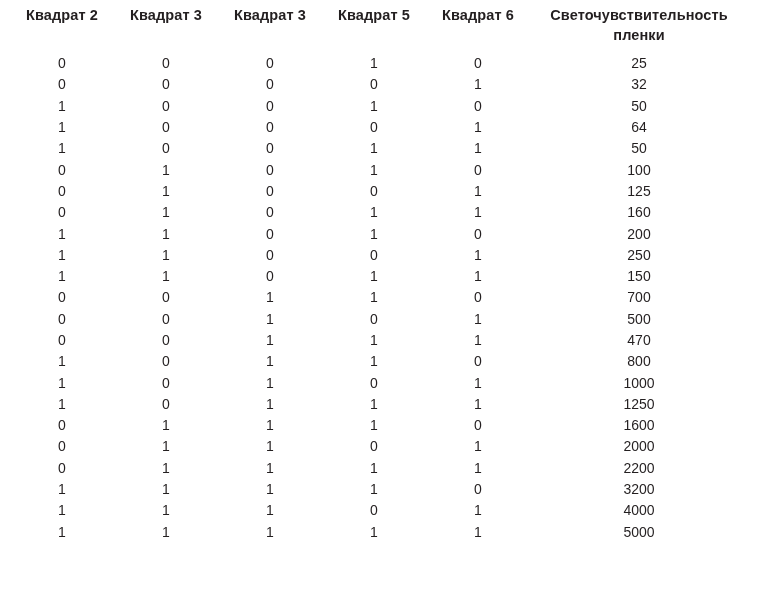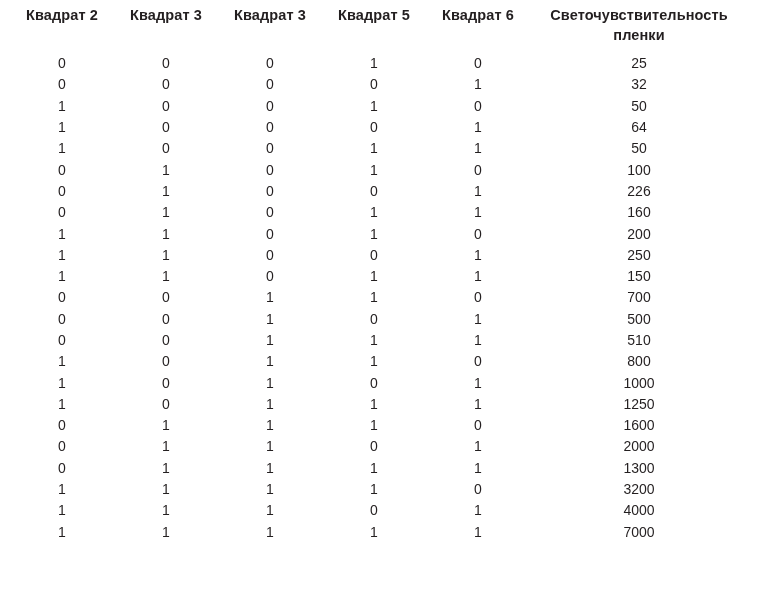--- a/index.html
+++ b/index.html
@@ -123,21 +123,21 @@
           <td>1</td>
           <td>0</td>
           <td>100</td>
         </tr>
         <tr>
           <td>0</td>
           <td>1</td>
           <td>0</td>
           <td>0</td>
           <td>1</td>
-          <td>226</td>
+          <td>125</td>
         </tr>
         <tr>
           <td>0</td>
           <td>1</td>
           <td>0</td>
           <td>1</td>
           <td>1</td>
           <td>160</td>
         </tr>
         <tr>
@@ -179,21 +179,21 @@
           <td>0</td>
           <td>1</td>
           <td>500</td>
         </tr>
         <tr>
           <td>0</td>
           <td>0</td>
           <td>1</td>
           <td>1</td>
           <td>1</td>
-          <td>510</td>
+          <td>470</td>
         </tr>
         <tr>
           <td>1</td>
           <td>0</td>
           <td>1</td>
           <td>1</td>
           <td>0</td>
           <td>800</td>
         </tr>
         <tr>
@@ -227,21 +227,21 @@
           <td>0</td>
           <td>1</td>
           <td>2000</td>
         </tr>
         <tr>
           <td>0</td>
           <td>1</td>
           <td>1</td>
           <td>1</td>
           <td>1</td>
-          <td>1300</td>
+          <td>2200</td>
         </tr>
         <tr>
           <td>1</td>
           <td>1</td>
           <td>1</td>
           <td>1</td>
           <td>0</td>
           <td>3200</td>
         </tr>
         <tr>
@@ -251,17 +251,17 @@
           <td>0</td>
           <td>1</td>
           <td>4000</td>
         </tr>
         <tr>
           <td>1</td>
           <td>1</td>
           <td>1</td>
           <td>1</td>
           <td>1</td>
-          <td>7000</td>
+          <td>5000</td>
         </tr>
       </tbody>
   </table>
 </div>
 
 </body></html>

